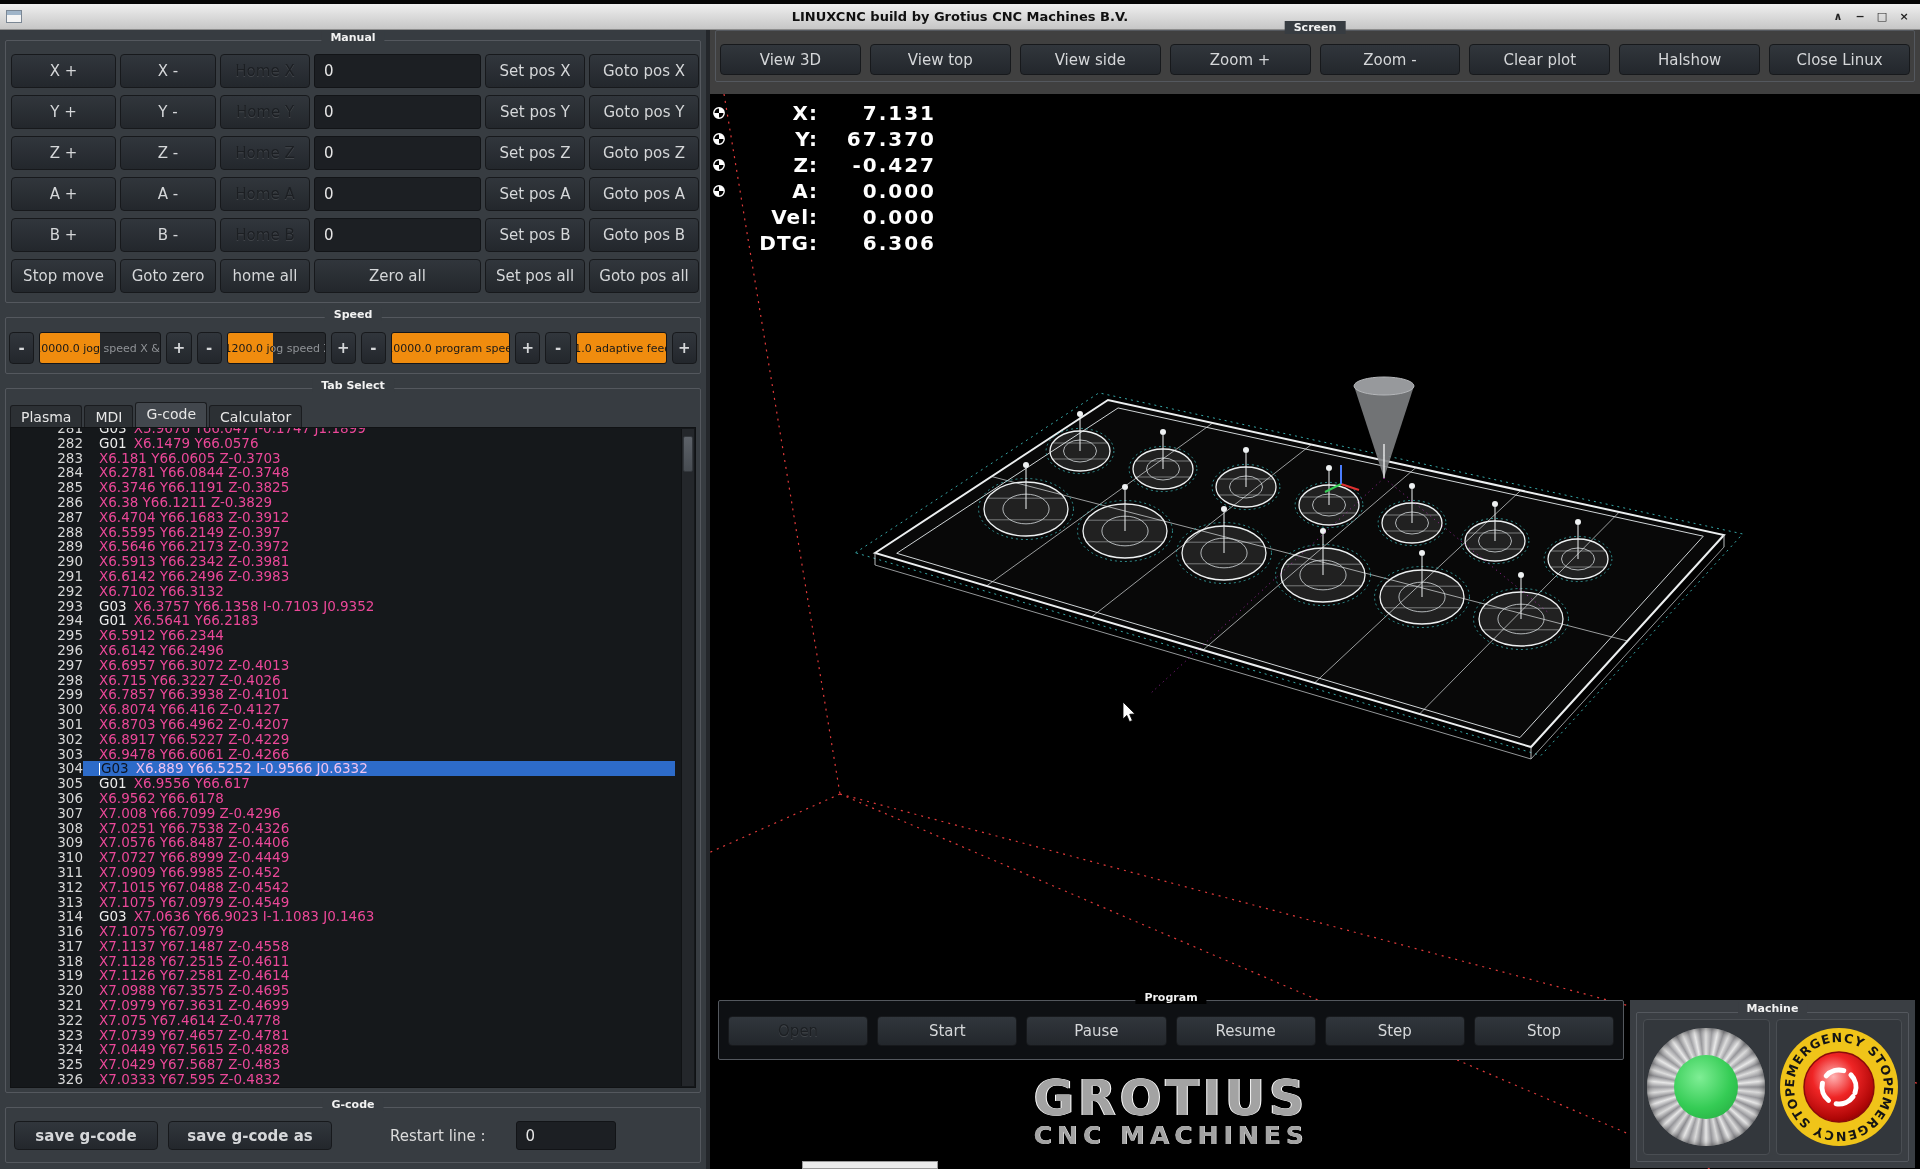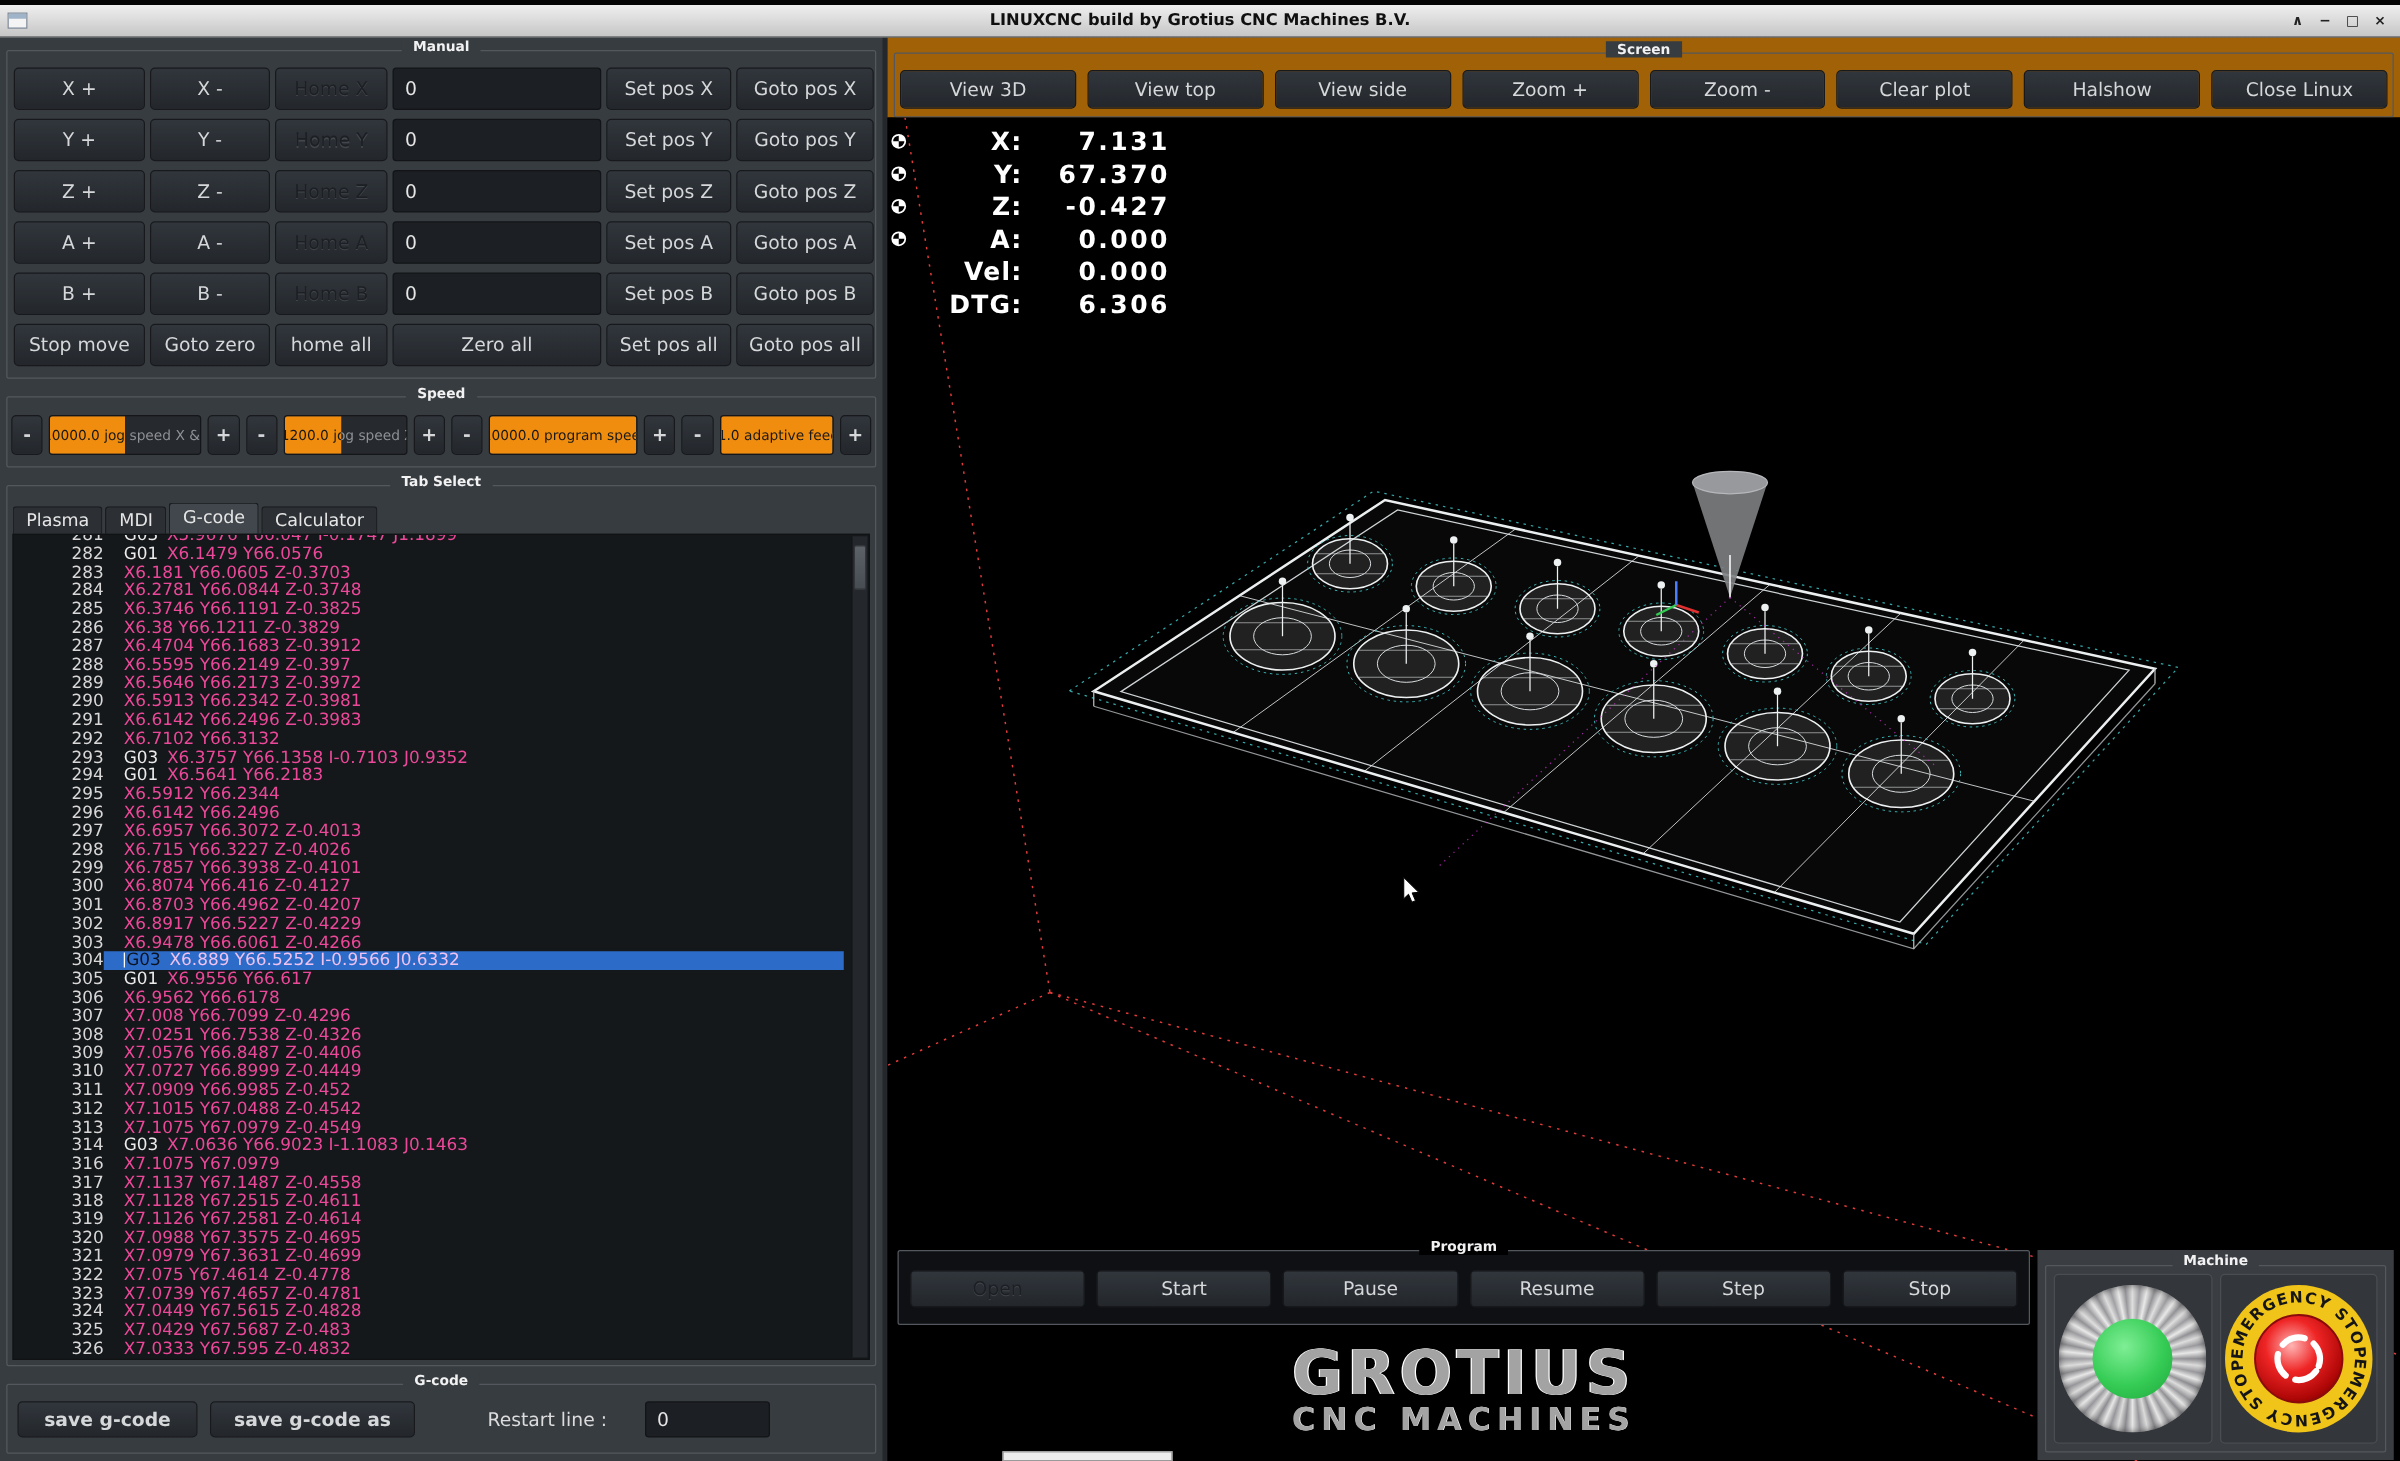--- a/index.html
+++ b/index.html
@@ -61,21 +61,21 @@
   .caret{display:inline-block;width:1px;height:12px;background:#fff;margin-right:1px;vertical-align:-2px;}
   .scrollbar{position:absolute;top:1px;bottom:1px;right:1px;width:13px;background:#24272b;border-left:1px solid #101214;}
   .scroll-thumb{position:absolute;top:7px;left:1px;right:1px;height:36px;border-radius:2px;
     background:linear-gradient(#5d6269,#474c52);border:1px solid #33373c;}
   
   .gfoot{height:56px;}
   .gfoot-row{display:flex;align-items:center;gap:10px;padding:13px 6px 8px 8px;}
   .gfoot-row .btn{height:29px;font-weight:bold;}
   .restart-label{font-size:15px;color:#dcdcdc;margin-left:48px;}
   
-  .screen-band{height:64px;background:#a16207;padding:12px 5px 0 5px;flex:none;}
+  .screen-band{height:64px;background:#404040;padding:0 5px 0 5px;flex:none;}
   .screen-band .group{height:52px;padding:13px 4px 0 4px;}
   .screen-btns{display:flex;gap:9px;}
   .screen-btns .btn{flex:1;height:31px;}
   
   .viewport{flex:1;position:relative;background:#000;overflow:hidden;}
   .scene{position:absolute;inset:0;}
   .dro{position:absolute;left:2px;top:6px;font-family:"DejaVu Sans Mono",monospace;font-weight:bold;
     color:#fff;font-size:20px;}
   .dro-row{display:flex;align-items:center;height:26px;}
   .dro-ic{width:18px;display:flex;justify-content:flex-start;}

